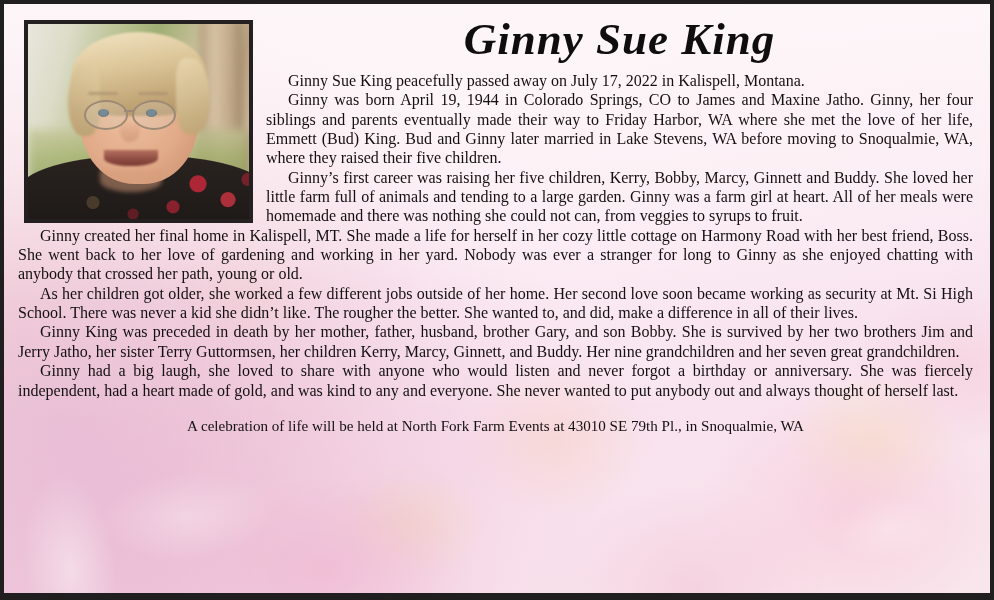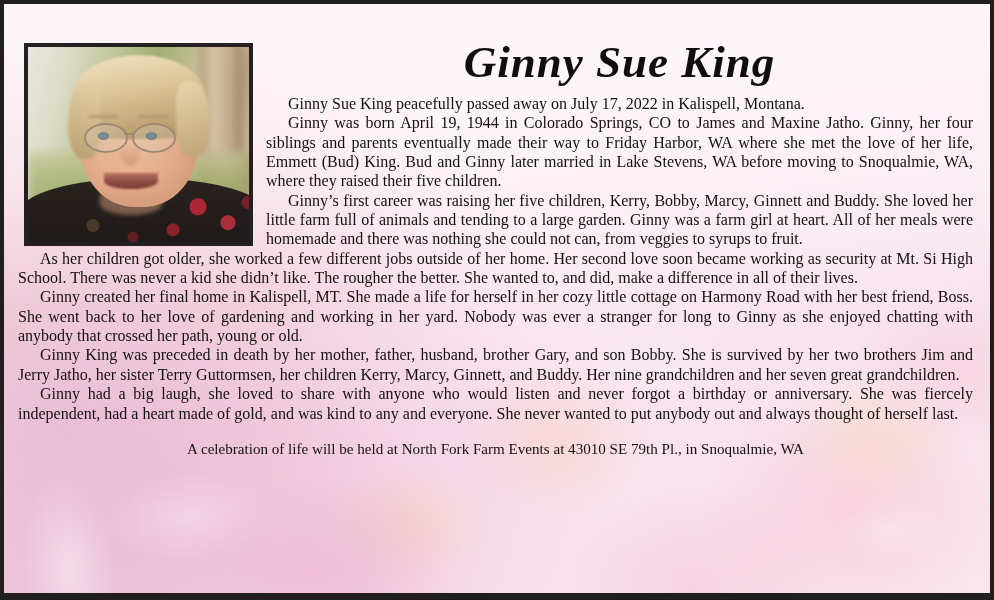--- a/index.html
+++ b/index.html
@@ -62,21 +62,21 @@
   .bg-haze {
     background:
       linear-gradient(to bottom, rgba(253,246,249,0.92) 0%, rgba(253,245,248,0.55) 26%, rgba(253,245,248,0.08) 50%, rgba(253,245,248,0) 72%);
   }
 
   .content {
     position: relative;
     z-index: 5;
     height: 100%;
     box-sizing: border-box;
-    padding: 27px 17px 0 14px;
+    padding: 4px 17px 0 14px;
   }
 
   
   .photo-wrap {
     float: left;
     width: 221px;
     height: 195px;
     margin: 12px 13px 2px 6px;
     border: 4px solid #241f21;
     box-sizing: content-box;
@@ -318,22 +318,22 @@
         <div class="ph-chin"></div>
       </div>
     </div>
 
     <h1 class="obit-name">Ginny Sue King</h1>
 
     <div class="body-text">
       <p>Ginny Sue King peacefully passed away on July 17, 2022 in Kalispell, Montana.</p>
       <p>Ginny was born April 19, 1944 in Colorado Springs, CO to James and Maxine Jatho. Ginny, her four siblings and parents eventually made their way to Friday Harbor, WA where she met the love of her life, Emmett (Bud) King. Bud and Ginny later married in Lake Stevens, WA before moving to Snoqualmie, WA, where they raised their five children.</p>
       <p>Ginny’s first career was raising her five children, Kerry, Bobby, Marcy, Ginnett and Buddy. She loved her little farm full of animals and tending to a large garden. Ginny was a farm girl at heart. All of her meals were homemade and there was nothing she could not can, from veggies to syrups to fruit.</p>
+      <p>Ginny created her final home in Kalispell, MT. She made a life for herself in her cozy little cottage on Harmony Road with her best friend, Boss. She went back to her love of gardening and working in her yard. Nobody was ever a stranger for long to Ginny as she enjoyed chatting with anybody that crossed her path, young or old.</p>
       <p>As her children got older, she worked a few different jobs outside of her home. Her second love soon became working as security at Mt. Si High School. There was never a kid she didn’t like. The rougher the better. She wanted to, and did, make a difference in all of their lives.</p>
-      <p>Ginny created her final home in Kalispell, MT. She made a life for herself in her cozy little cottage on Harmony Road with her best friend, Boss. She went back to her love of gardening and working in her yard. Nobody was ever a stranger for long to Ginny as she enjoyed chatting with anybody that crossed her path, young or old.</p>
       <p>Ginny King was preceded in death by her mother, father, husband, brother Gary, and son Bobby. She is survived by her two brothers Jim and Jerry Jatho, her sister Terry Guttormsen, her children Kerry, Marcy, Ginnett, and Buddy. Her nine grandchildren and her seven great grandchildren.</p>
       <p>Ginny had a big laugh, she loved to share with anyone who would listen and never forgot a birthday or anniversary. She was fiercely independent, had a heart made of gold, and was kind to any and everyone. She never wanted to put anybody out and always thought of herself last.</p>
     </div>
 
     <div class="closing">
       <p>A celebration of life will be held at North Fork Farm Events at 43010 SE 79th Pl., in Snoqualmie, WA</p>
     </div>
 
   </div>
 </div>

